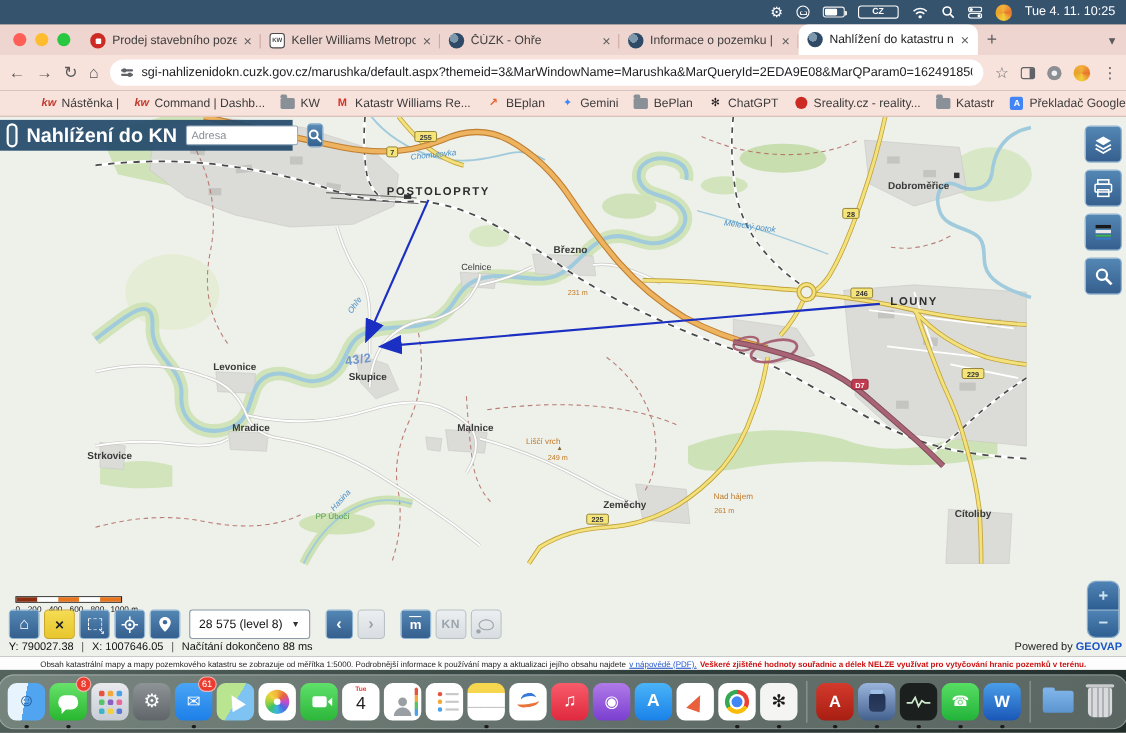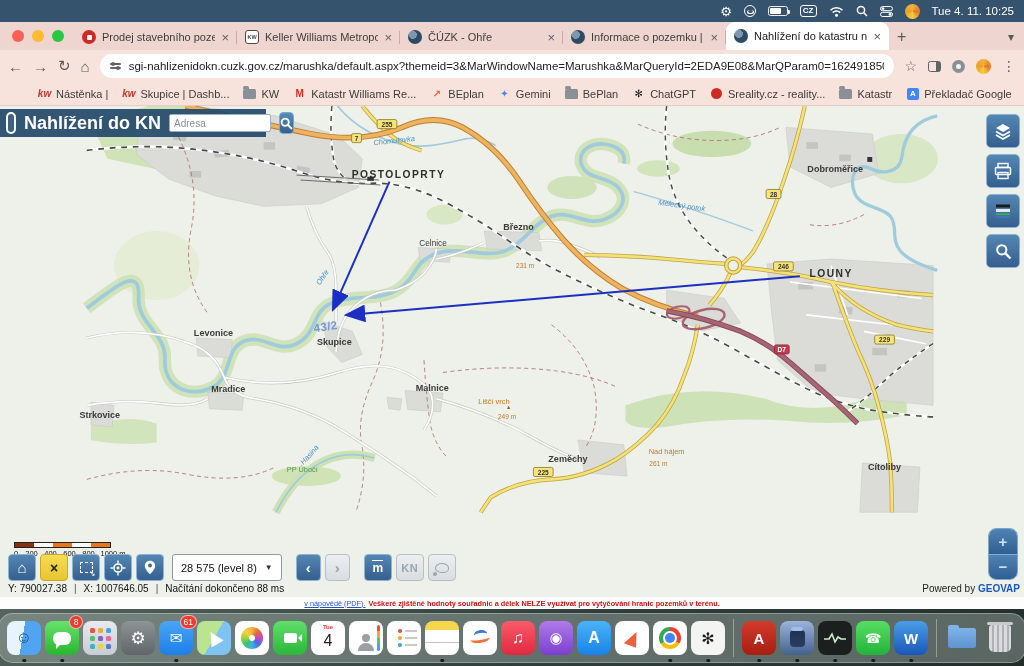--- a/index.html
+++ b/index.html
@@ -16,21 +16,21 @@
   .menubar .mitem.bold { font-weight:bold; }
   .menubar .spacer { flex:1; }
   .statusicons { display:flex; align-items:center; gap:12px; }
   .statusicons .si { display:flex; align-items:center; color:#fff; }
   .gear-g { font-size:13px; }
   .cc-ring { width:12px; height:12px; border:1.6px solid #fff; border-radius:50%; position:relative; }
   .cc-ring::after { content:""; position:absolute; left:2.5px; top:4px; width:5px; height:3px; border:1.2px solid #fff; border-radius:50%; border-top:none; }
   .battery { width:20px; height:10px; border:1px solid #eee; border-radius:2.5px; position:relative; }
   .battery::before { content:""; position:absolute; left:1px; top:1px; bottom:1px; width:11px; background:#fff; border-radius:1px; }
   .battery::after { content:""; position:absolute; right:-3px; top:2.5px; width:2px; height:4px; background:#eee; border-radius:0 1px 1px 0; }
-  .kbd-cz { border:1.2px solid #fff; border-radius:3px; font-size:8px; font-weight:bold; padding:0 2px; line-height:10px; }
+  .kbd-cz { border:1.2px solid #fff; border-radius:3px; font-size:8px; font-weight:bold; padding:0 12px; line-height:10px; }
   .clock { font-size:11.5px; white-space:nowrap; }
 
   
   .tabstrip { position:absolute; top:22px; left:0; width:1024px; height:28px;
     background:#efd5cf; display:flex; align-items:flex-end; z-index:40; }
   .lights { display:flex; gap:8px; padding:0 10px 8px 12px; }
   .light { width:12px; height:12px; border-radius:50%; }
   .light.r{background:#ff5f57}.light.y{background:#febc2e}.light.g{background:#28c840}
   .tabs { display:flex; height:28px; align-items:flex-end; flex:0 0 auto; }
   .tab { width:163px; height:26px; display:flex; align-items:center; gap:6px;
@@ -336,21 +336,21 @@
 <div class="bookmarksbar">
   <span class="appsgrid"></span>
   <span class="bm-div"></span>
   <span id="bm-items" style="display:flex;gap:14px;align-items:center;">
       <span class="bm">
         <span class="bicon ic-kw">kw</span>
         <span>Nástěnka |</span>
       </span>
       <span class="bm">
         <span class="bicon ic-kw">kw</span>
-        <span>Skupice | Dashb...</span>
+        <span>Command | Dashb...</span>
       </span>
       <span class="bm">
         <span class="bicon">
           <span class="mini-folder"></span>
         </span>
         <span>KW</span>
       </span>
       <span class="bm">
         <span class="bicon ic-gmail">M</span>
         <span>Katastr Williams Re...</span>
@@ -721,20 +721,21 @@
     <span>X: 1007646.05</span>
     <span class="bar">|</span>
     <span>Načítání dokončeno 88 ms</span>
   </div>
   <div class="powered">
     <span>Powered by </span><b>GEOVAP</b>
   </div>
 </div>
 
 <div class="disclaimer">
+  <span>Obsah katastrální mapy a mapy pozemkového katastru se zobrazuje od měřítka 1:5000. Podrobnější informace k používání mapy a aktualizaci jejího obsahu najdete</span>
   <span class="lnk">v nápovědě (PDF).</span>
   <span class="warn">Veškeré zjištěné hodnoty souřadnic a délek NELZE využívat pro vytyčování hranic pozemků v terénu.</span>
 </div>
 
 <div class="deskbottom">
   <div class="dock" id="dock">
       <span class="dockitem">
         <span class="app" style="background: linear-gradient(100deg, rgb(232, 244, 253) 0px, rgb(232, 244, 253) 46%, rgb(81, 165, 240) 46%);">
           <span class="fz16" style="color:#1b4e8a">☺</span>
         </span>

